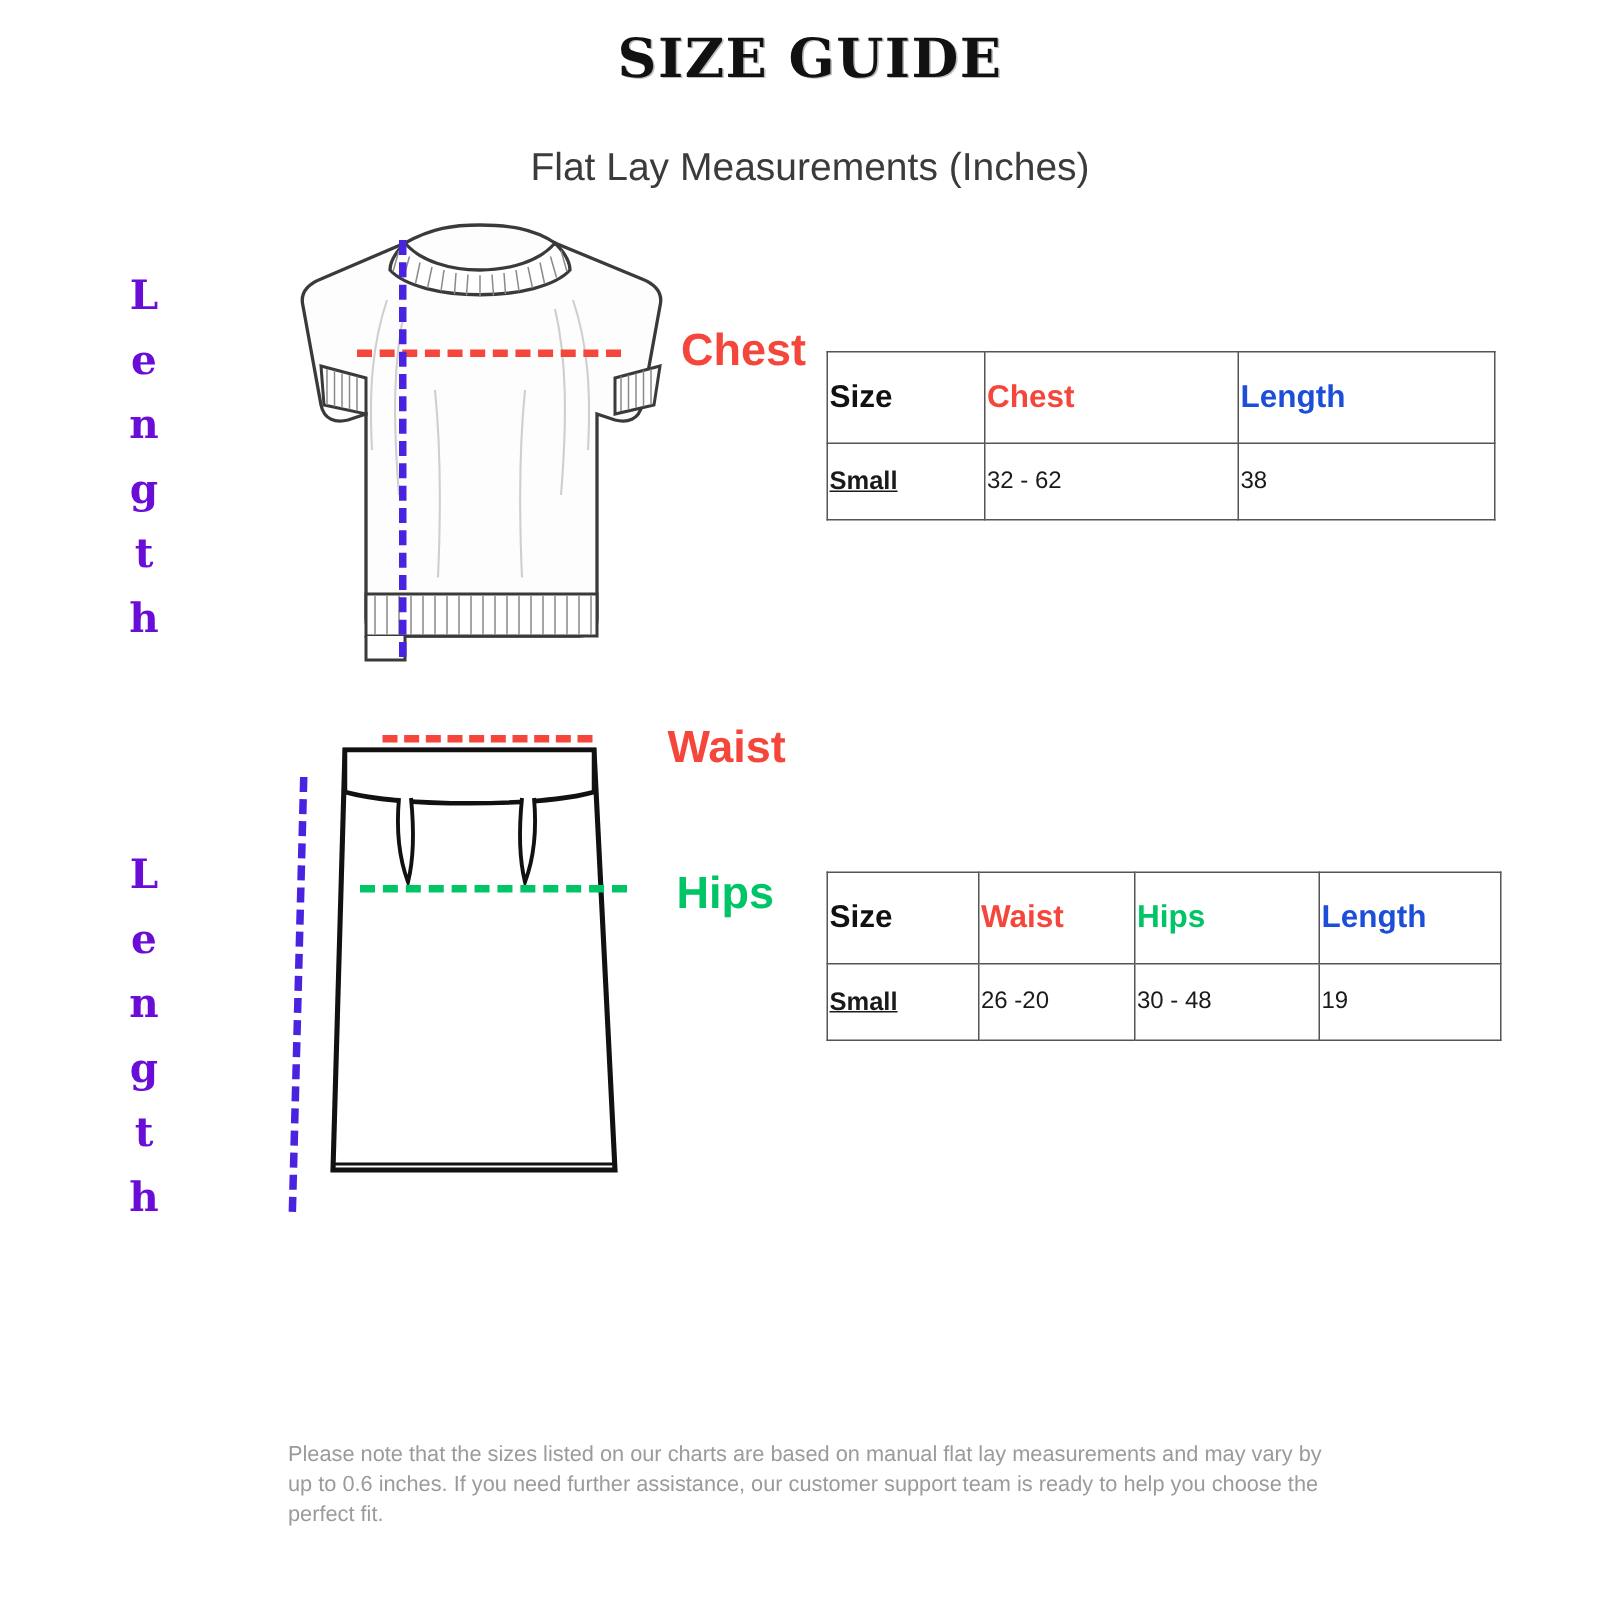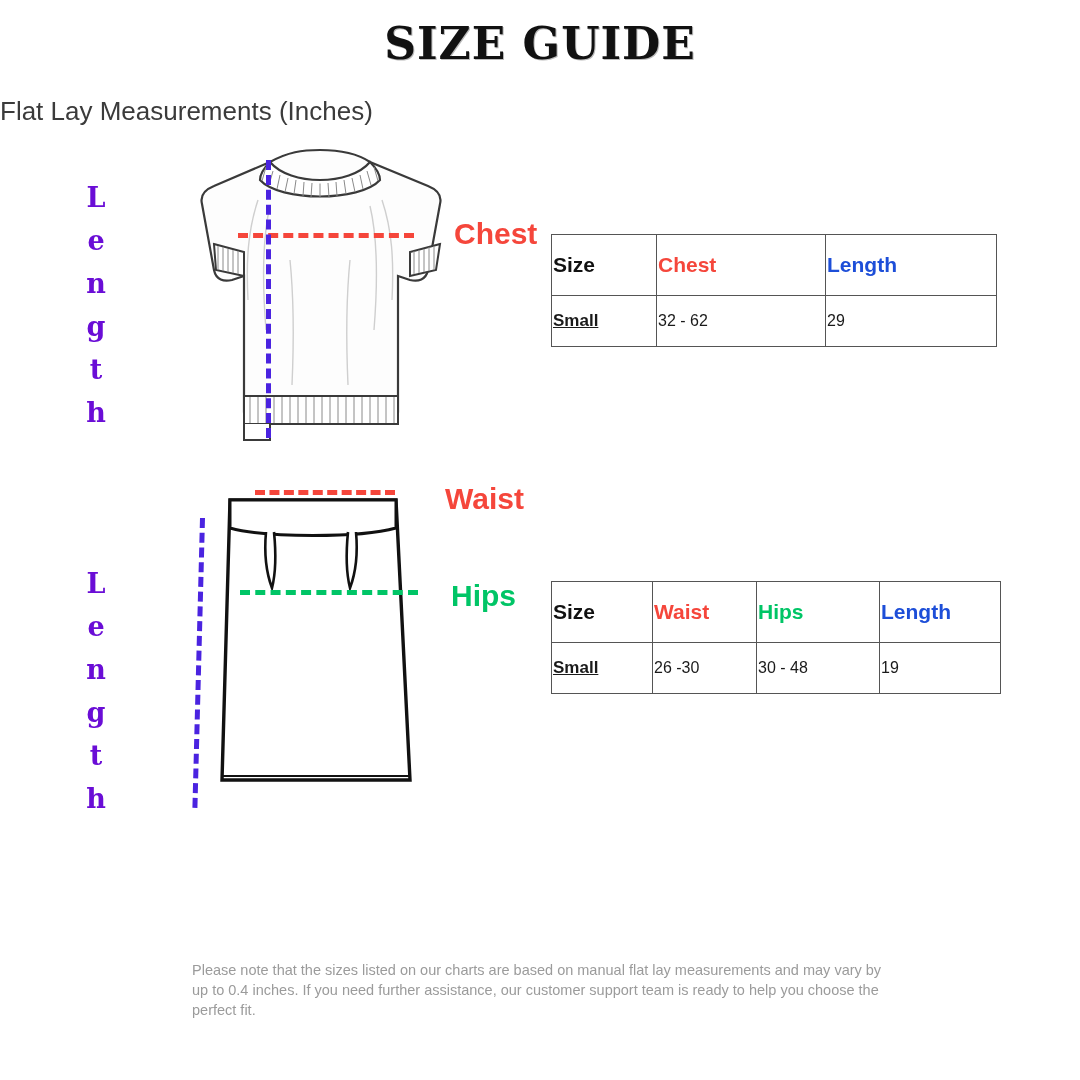--- a/index.html
+++ b/index.html
@@ -18,32 +18,32 @@
 
   
   .title {
     position: absolute;
     top: 18px;
     left: 0;
     width: 1080px;
     text-align: center;
     font-family: "DejaVu Serif", serif;
     font-weight: bold;
-    font-size: 44px;
+    font-size: 36px;
     letter-spacing: 1px;
     color: #111;
     font-variant: small-caps;
     text-shadow: 1px 1px 0 #bbb;
   }
   .subtitle {
     position: absolute;
     top: 96px;
     left: 0;
     width: 1080px;
-    text-align: left;
+    text-align: center;
     font-size: 26px;
     color: #3b3b3b;
   }
 
   
   .vlabel {
     position: absolute;
     width: 40px;
     text-align: center;
     font-family: "DejaVu Serif", serif;
@@ -277,37 +277,37 @@
     <tr>
       <th class="c-dark">Size</th>
       <th class="c-red">Chest</th>
       <th class="c-purple">Length</th>
     </tr>
   </thead>
   <tbody>
     <tr>
       <td class="rowhead">Small</td>
       <td>32 - 62</td>
-      <td>29</td>
+      <td>38</td>
     </tr>
   </tbody>
 </table>
 
 <table id="table-bottom" class="size-table">
   <thead>
     <tr>
       <th class="c-dark">Size</th>
       <th class="c-red">Waist</th>
       <th class="c-green">Hips</th>
       <th class="c-purple">Length</th>
     </tr>
   </thead>
   <tbody>
     <tr>
       <td class="rowhead">Small</td>
-      <td>26 -30</td>
+      <td>26 -20</td>
       <td>30 - 48</td>
       <td>19</td>
     </tr>
   </tbody>
 </table>
 
-<div class="footnote">Please note that the sizes listed on our charts are based on manual flat lay measurements and may vary by up to 0.4 inches. If you need further assistance, our customer support team is ready to help you choose the perfect fit.</div>
+<div class="footnote">Please note that the sizes listed on our charts are based on manual flat lay measurements and may vary by up to 0.6 inches. If you need further assistance, our customer support team is ready to help you choose the perfect fit.</div>
 
 </body></html>

